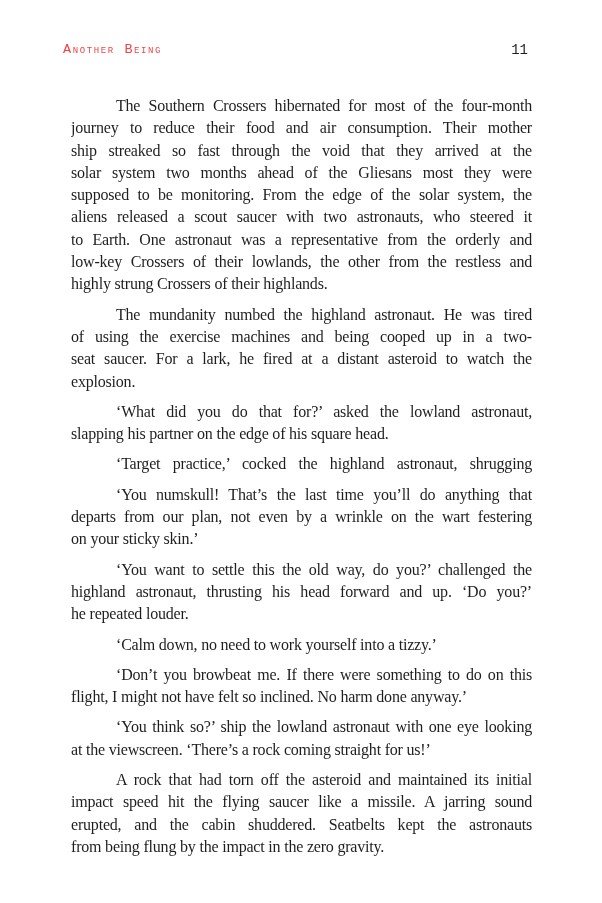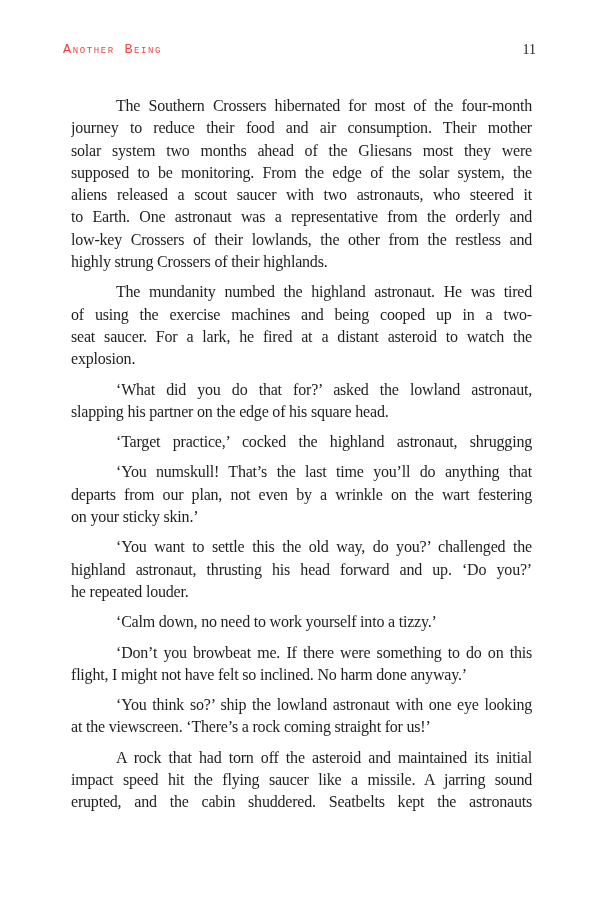--- a/index.html
+++ b/index.html
@@ -30,24 +30,25 @@
     text-align: left;
     font-size: 13.5px;
     font-variant: small-caps;
     letter-spacing: 1.6px;
     color: #ef4444;
     white-space: nowrap;
     font-family: Liberation Mono, monospace;
   }
   .page-number {
     position: absolute;
-    right: 4px;
+    right: 12px;
     top: 0;
     font-size: 14px;
     color: #1e1e1e;
+    font-family: Liberation Mono, monospace;
   }
   .page-body {
     position: absolute;
     top: 87px;
     left: 63px;
     width: 477px;
     font-size: 16px;
     letter-spacing: -0.2px;
     line-height: 22.3px;
     color: #1e1e1e;
@@ -75,20 +76,21 @@
 
 <div class="page">
   <div class="running-head">
     <div class="running-head-title">Another Being</div>
     <div class="page-number">11</div>
   </div>
   <div class="page-body">
       <div class="para">
         <div class="line first">The Southern Crossers hibernated for most of the four-month</div>
         <div class="line">journey to reduce their food and air consumption. Their mother</div>
+        <div class="line">ship streaked so fast through the void that they arrived at the</div>
         <div class="line">solar system two months ahead of the Gliesans most they were</div>
         <div class="line">supposed to be monitoring. From the edge of the solar system, the</div>
         <div class="line">aliens released a scout saucer with two astronauts, who steered it</div>
         <div class="line">to Earth. One astronaut was a representative from the orderly and</div>
         <div class="line">low-key Crossers of their lowlands, the other from the restless and</div>
         <div class="line last">highly strung Crossers of their highlands.</div>
       </div>
       <div class="para">
         <div class="line first">The mundanity numbed the highland astronaut. He was tired</div>
         <div class="line">of using the exercise machines and being cooped up in a two-</div>
@@ -120,15 +122,16 @@
         <div class="line last">flight, I might not have felt so inclined. No harm done anyway.’</div>
       </div>
       <div class="para">
         <div class="line first">‘You think so?’ ship the lowland astronaut with one eye looking</div>
         <div class="line last">at the viewscreen. ‘There’s a rock coming straight for us!’</div>
       </div>
       <div class="para">
         <div class="line first">A rock that had torn off the asteroid and maintained its initial</div>
         <div class="line">impact speed hit the flying saucer like a missile. A jarring sound</div>
         <div class="line">erupted, and the cabin shuddered. Seatbelts kept the astronauts</div>
+        <div class="line last">from being flung by the impact in the zero gravity.</div>
       </div>
     </div>
 </div>
 
 </body></html>

